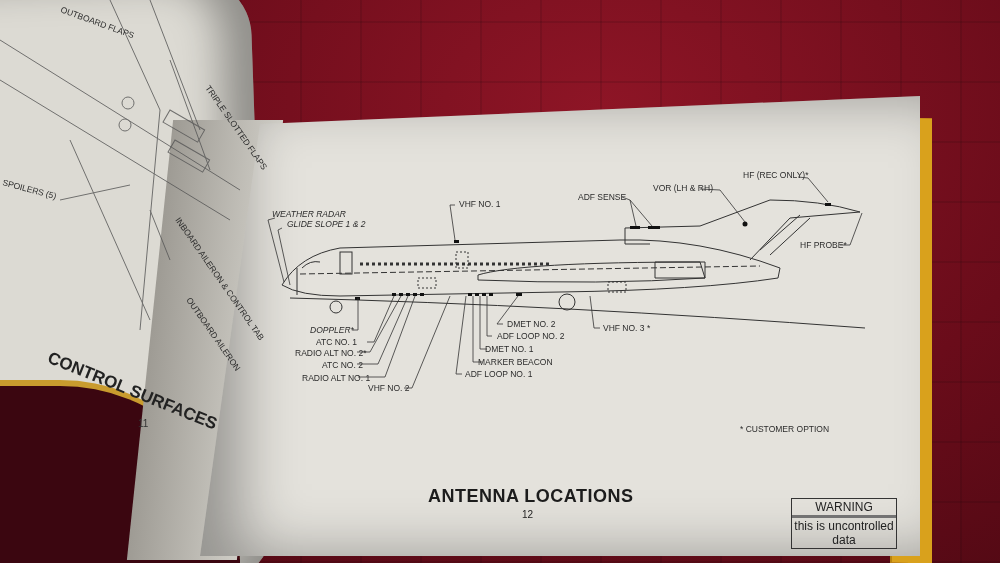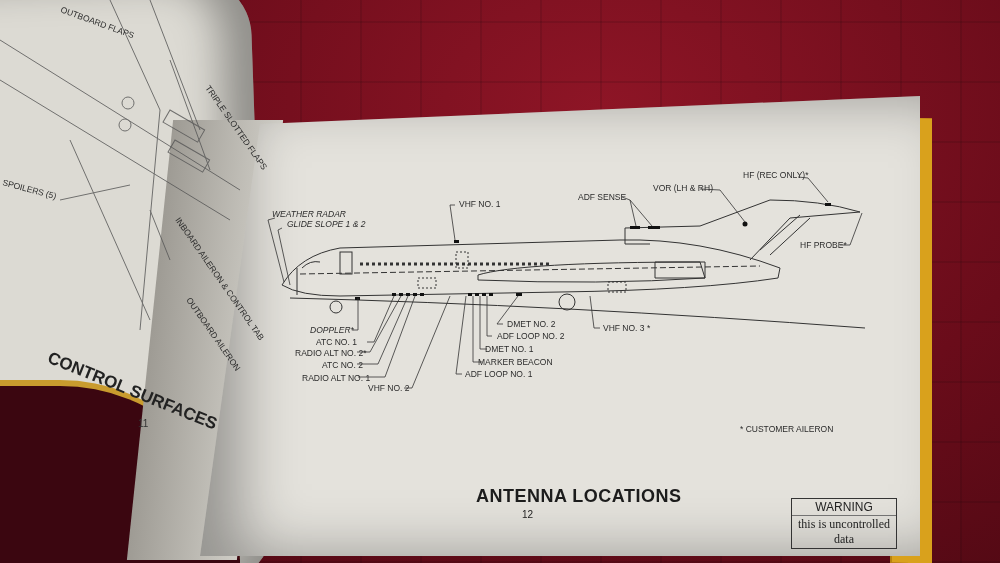--- a/index.html
+++ b/index.html
@@ -15,29 +15,29 @@
     border-radius:0 60px 40px 0;transform:rotate(-2deg);box-shadow:inset -30px 0 40px rgba(0,0,0,0.35);}
   .left-bottom{position:absolute;left:-20px;top:380px;width:260px;height:200px;background:#3b0610;
     border-radius:0 180px 0 0;border-top:6px solid #c99b2e;}
   .right-page{position:absolute;left:200px;top:96px;width:720px;height:460px;background:#e4e2dc;
     clip-path:polygon(60px 28px, 100% 0, 100% 100%, 0 100%);
     box-shadow:inset 40px 0 60px rgba(0,0,0,0.35);}
   .gutter{position:absolute;left:150px;top:120px;width:110px;height:440px;
     background:linear-gradient(90deg,#9e9b94,#cfcdc6);transform:skewX(-6deg);}
   svg{position:absolute;left:0;top:0;}
   .lbl{font-size:8.5px;fill:#2b2b2b;font-family:"Liberation Sans",sans-serif;}
-  .title{position:absolute;left:428px;top:486px;font-size:18px;color:#1c1c1c;letter-spacing:0.5px;font-weight:bold;margin-left:48px;}
+  .title{position:absolute;left:428px;top:486px;font-size:18px;color:#1c1c1c;letter-spacing:0.5px;font-weight:bold;}
   .pagenum{position:absolute;left:522px;top:509px;font-size:10px;color:#222;}
   .left-title{position:absolute;left:52px;top:348px;font-size:17px;font-weight:bold;color:#222;
     transform:rotate(22deg);transform-origin:left top;}
   .left-num{position:absolute;left:138px;top:398px;font-size:10px;color:#333;margin-top:20px;}
   .cust{position:absolute;left:740px;top:424px;font-size:8.5px;color:#2b2b2b;}
   .warn{position:absolute;left:791px;top:498px;width:104px;border:1px solid #333;font-size:12px;color:#222;text-align:center;}
   .warn div{padding:1px 0;}
-  .warn div+div{border-top:1px solid #737373;font-family:Liberation Serif, serif;}
+  .warn div+div{border-top:3px solid #737373;}
 </style>
 </head>
 <body>
 
 <div class="cover-edge"></div>
 <div class="left-page"></div>
 <div class="left-bottom"></div>
 <div class="gutter"></div>
 <div class="right-page"></div>
 
@@ -155,19 +155,19 @@
   <text class="lbl" x="302" y="381">RADIO ALT NO. 1</text>
   <text class="lbl" x="368" y="391">VHF NO. 2</text>
   <text class="lbl" x="465" y="377">ADF LOOP NO. 1</text>
   <text class="lbl" x="478" y="365">MARKER BEACON</text>
   <text class="lbl" x="485" y="352">DMET NO. 1</text>
   <text class="lbl" x="497" y="339">ADF LOOP NO. 2</text>
   <text class="lbl" x="507" y="327">DMET NO. 2</text>
   <text class="lbl" x="603" y="331">VHF NO. 3 *</text>
 </svg>
 
-<div class="cust">* CUSTOMER AILERON</div>
+<div class="cust">* CUSTOMER OPTION</div>
 <div class="title">ANTENNA LOCATIONS</div>
 <div class="pagenum">12</div>
 <div class="warn">
   <div>WARNING</div>
   <div>this is uncontrolled data</div>
 </div>
 
 </body></html>

